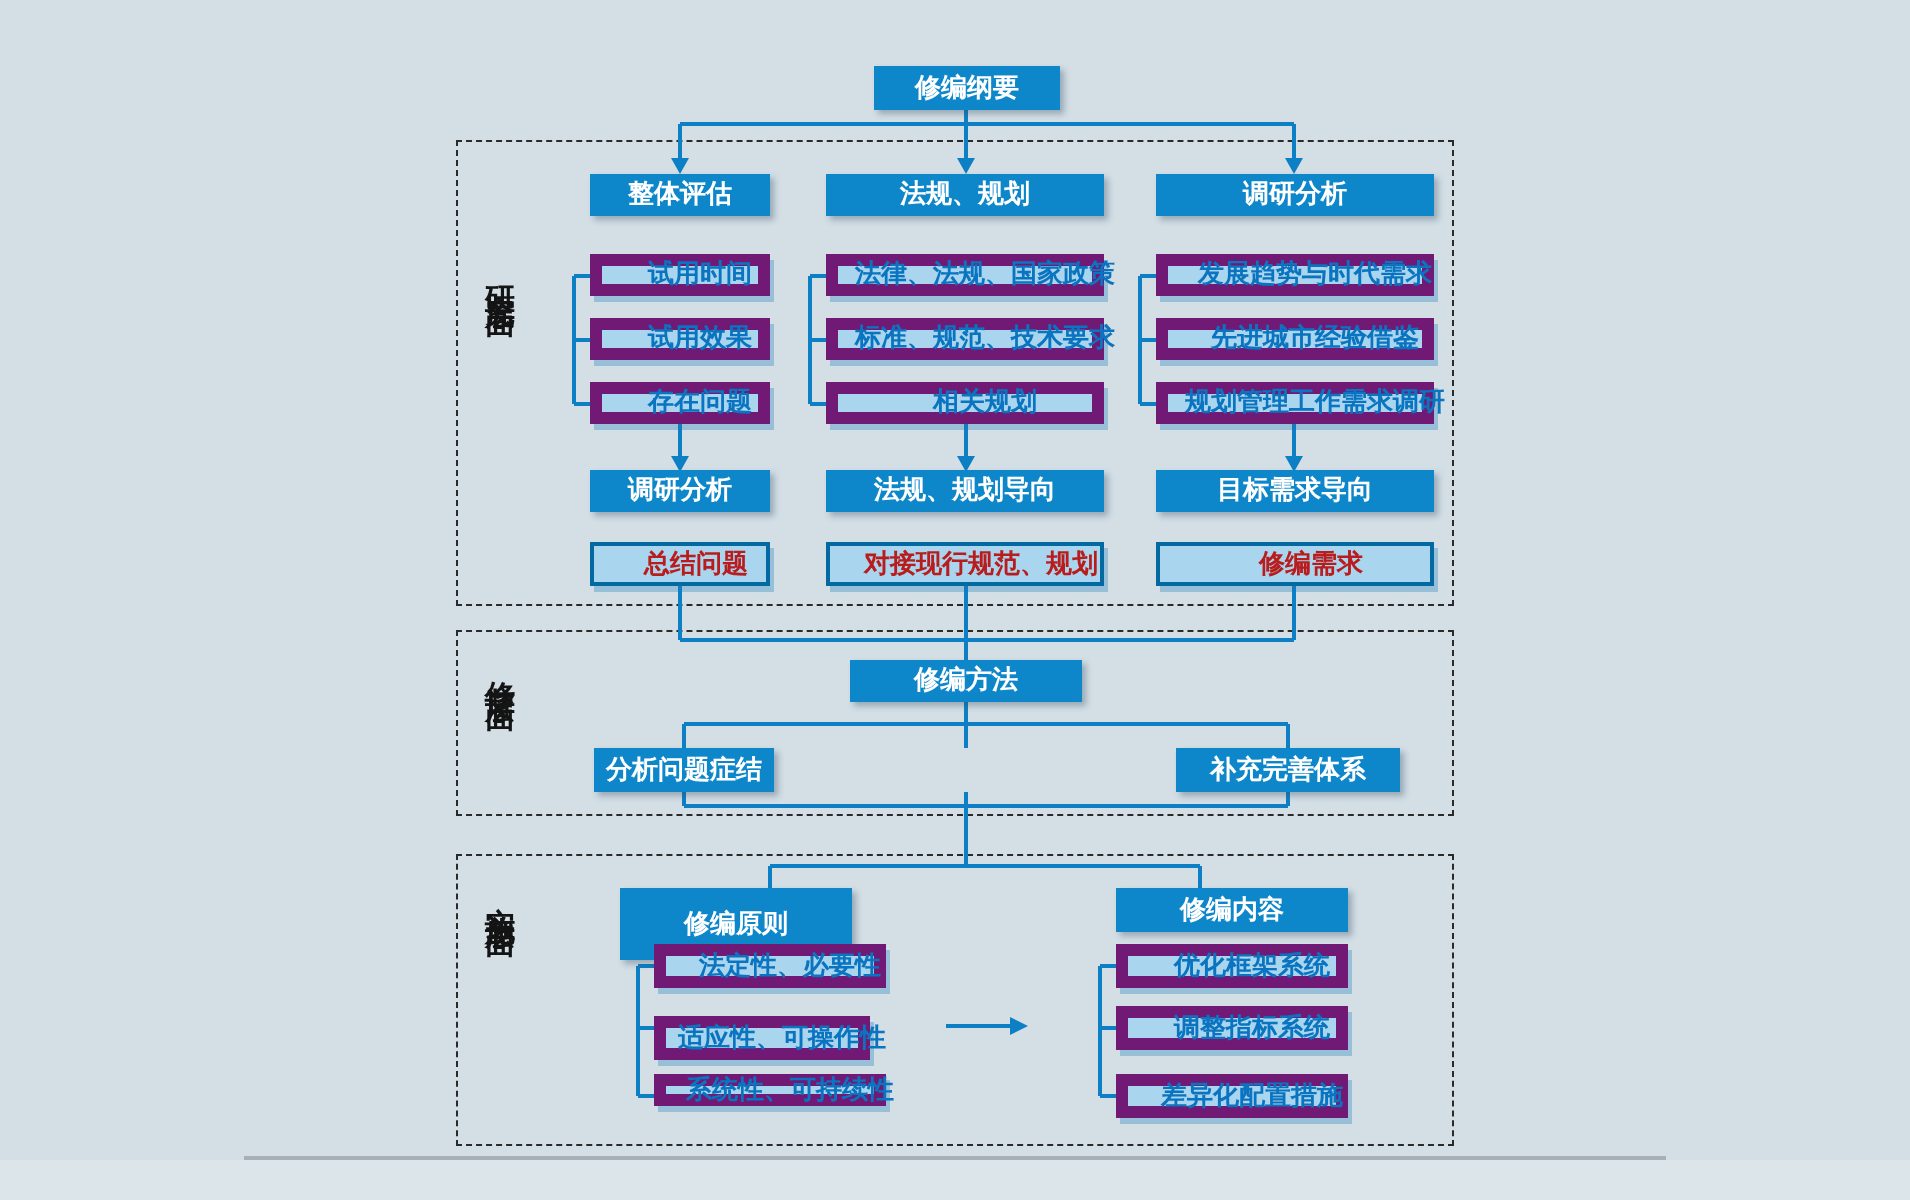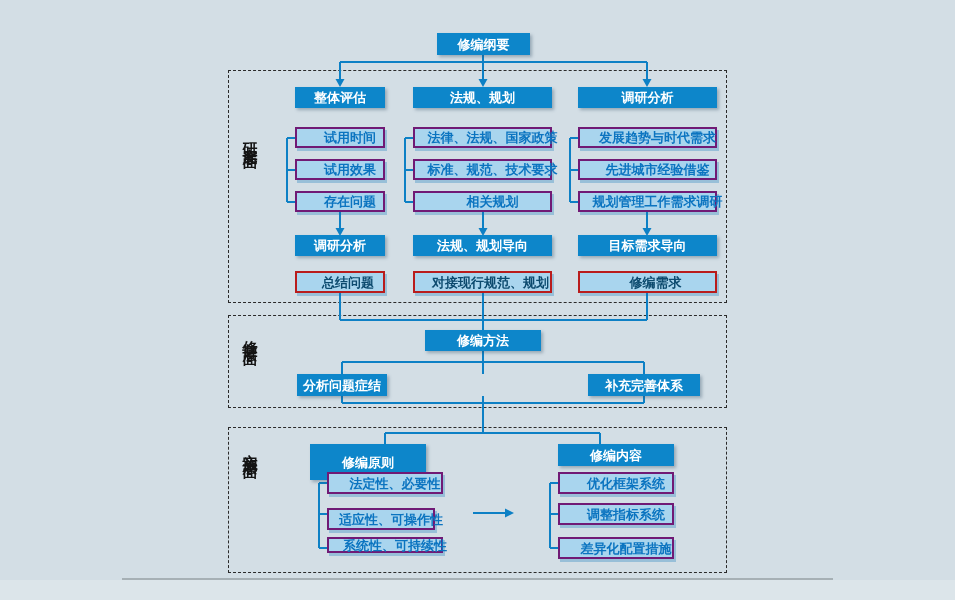--- a/index.html
+++ b/index.html
@@ -4,23 +4,23 @@
 <style>
   * { margin:0; padding:0; box-sizing:border-box; }
   html,body { width:955px; height:600px; }
   body { font-family:"DejaVu Sans","Liberation Sans",sans-serif; }
   #stage { position:relative; width:955px; height:600px; background:#d3dee5; overflow:hidden; }
   svg.wires { position:absolute; left:0; top:0; width:955px; height:600px; z-index:1; }
   .frame { position:absolute; border:1px dashed #2a2a2a; z-index:0; }
   .box { position:absolute; display:flex; align-items:center; justify-content:center;
          font-weight:bold; font-size:13px; line-height:1; white-space:nowrap; z-index:2; }
   .hdr { background:#0d86ca; color:#ffffff; box-shadow:2px 2px 3px rgba(40,70,95,.35); }
-  .lb  { background:#a9d5ee; border:2px solid #701a75; color:#0b74c0;
+  .lb  { background:#a9d5ee; border:6px solid #701a75; color:#0b74c0;
          box-shadow:2px 3px 0 rgba(17,118,186,.30);padding-left:20px; }
-  .lw  { background:#a9d5ee; border:2px solid #b91c1c; color:#0c4a6e;
+  .lw  { background:#a9d5ee; border:2px solid #0369a1; color:#b91c1c;
          box-shadow:2px 3px 0 rgba(17,118,186,.30);padding-left:16px; }
   .vlabel { position:absolute; writing-mode:vertical-rl; text-orientation:upright;
             font-weight:bold; font-size:15px; color:#141414; letter-spacing:4px; z-index:2; }
   #baseline { position:absolute; left:122px; top:578px; width:711px; height:2px;
               background:#a6b0b5; z-index:0; }
   #bottomstrip { position:absolute; left:0; top:580px; width:955px; height:20px;
                  background:#dce5ea; z-index:0; }
 </style>
 </head>
 <body>

